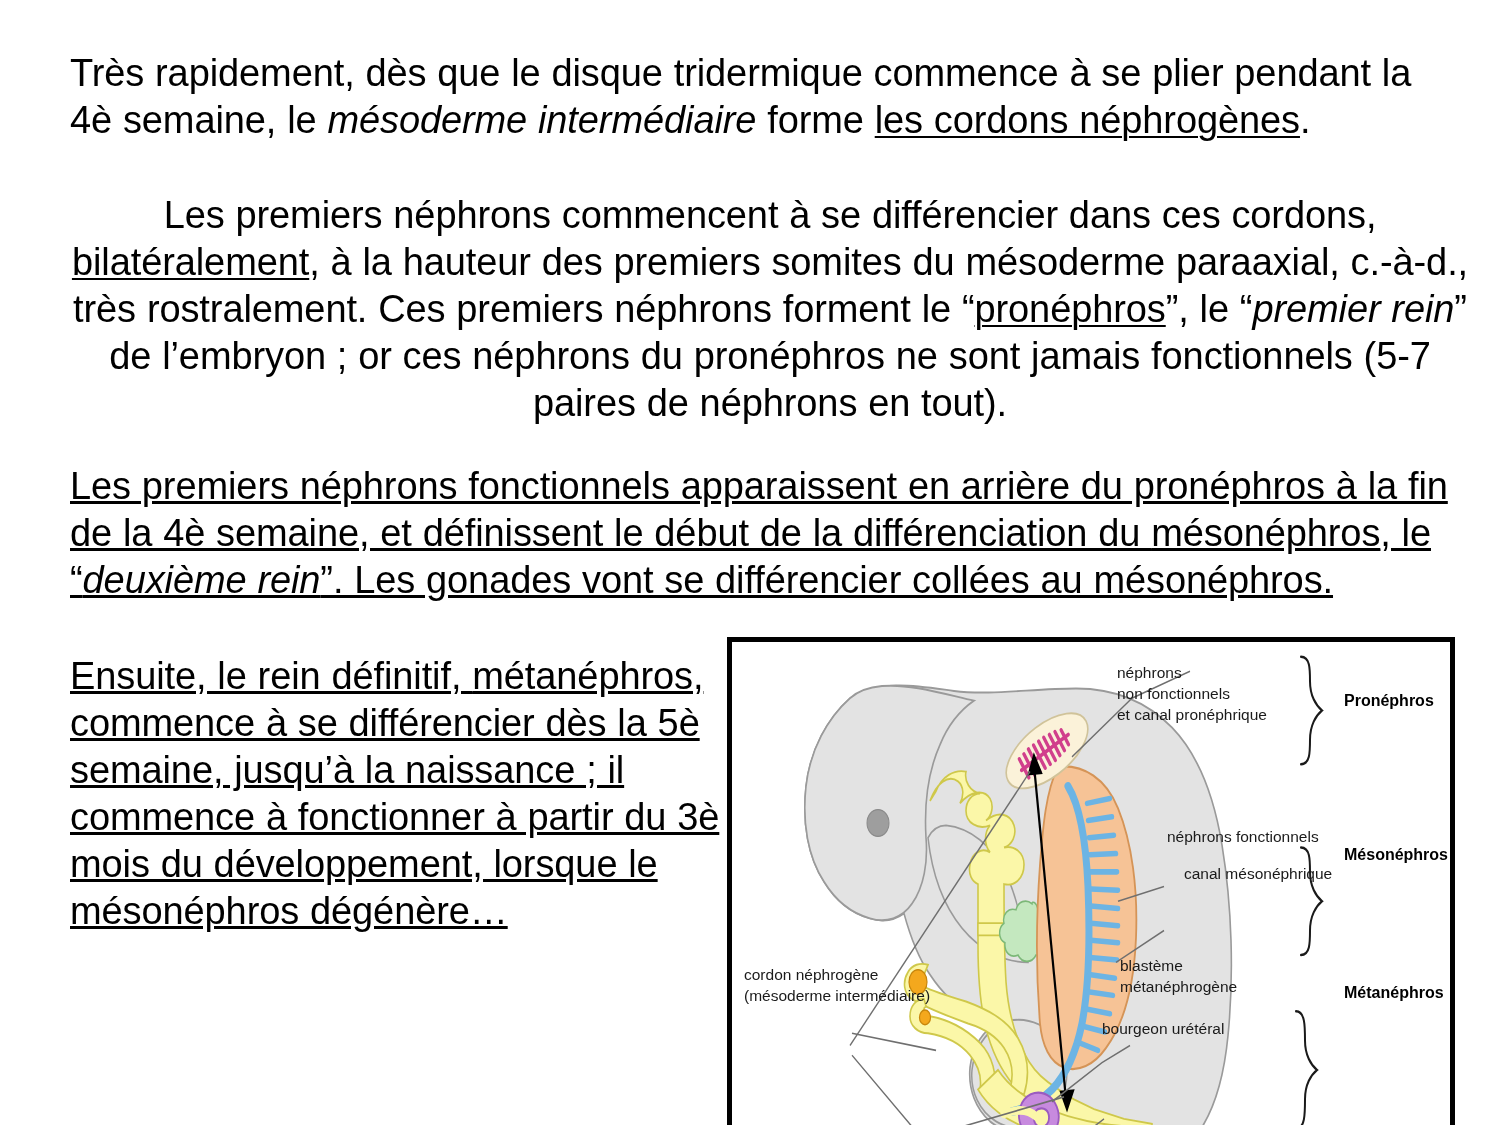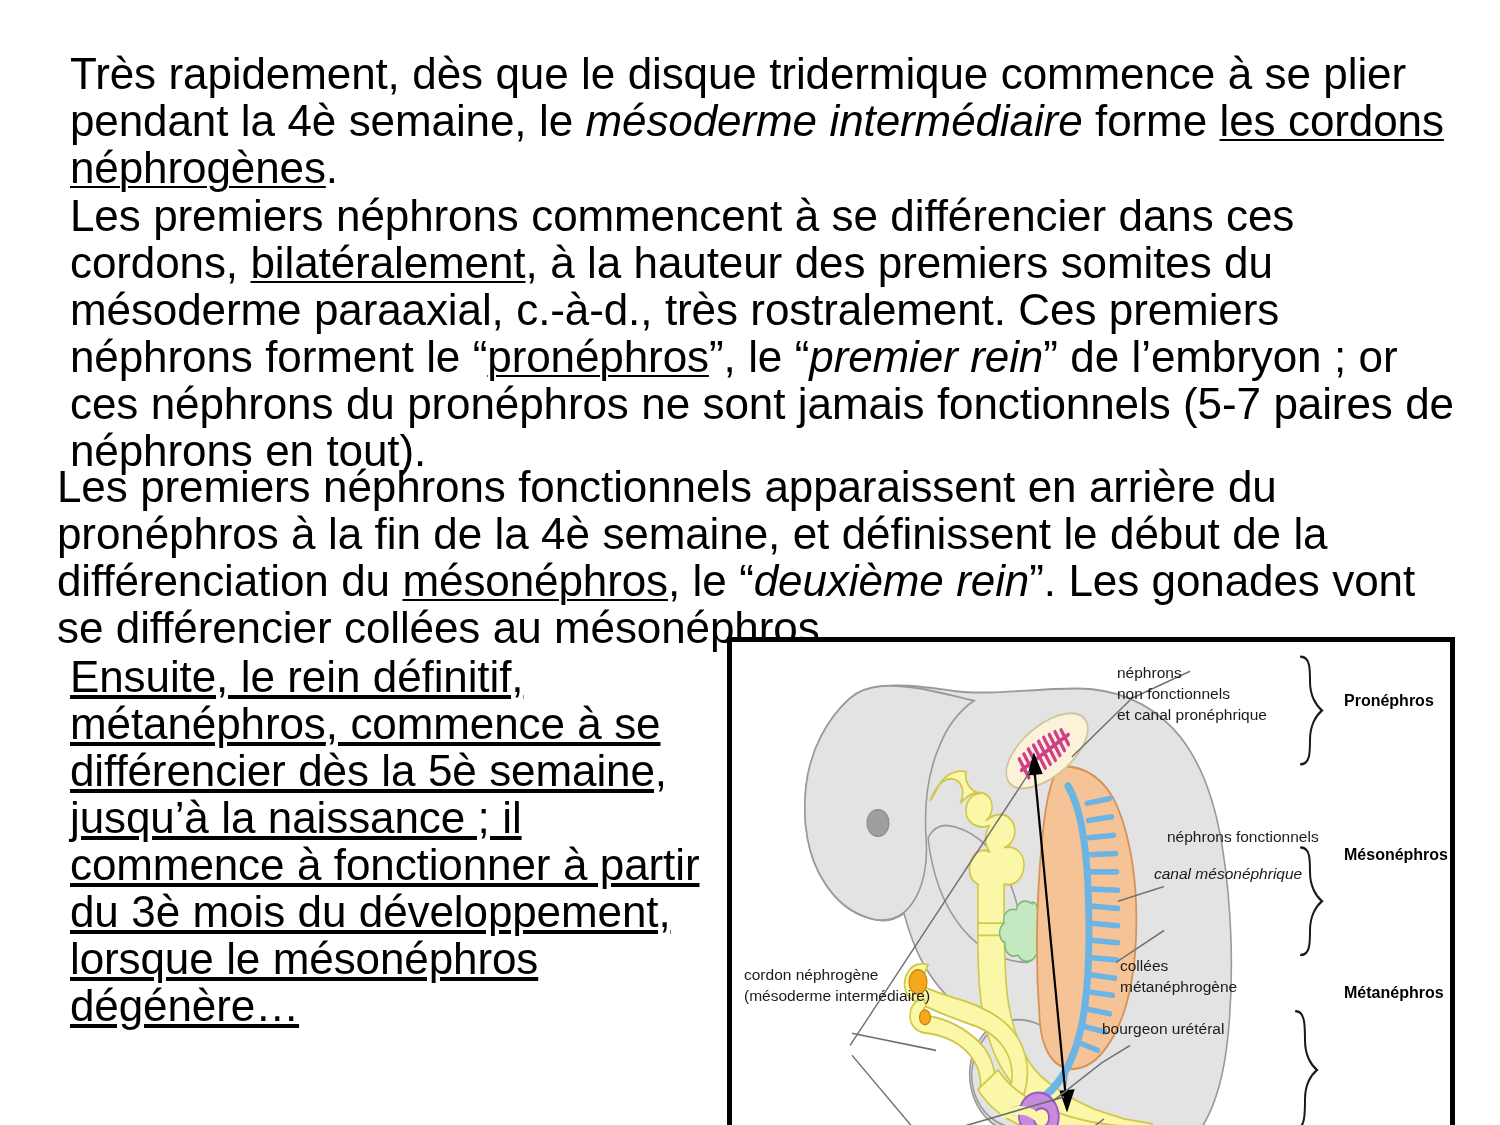--- a/index.html
+++ b/index.html
@@ -16,34 +16,34 @@
     overflow: hidden;
   }
   #slide {
     position: absolute;
     inset: 0;
     width: 1500px;
     height: 1125px;
   }
   .para {
     position: absolute;
-    font-size: 44px;
+    font-size: 38px;
     line-height: 47px;
     color: #000000;
     letter-spacing: -0.1px;
     word-spacing: 0.4px;
     text-align: left;
   }
   .it { font-style: italic; }
   .ul { text-decoration: underline; text-underline-offset: 3px; text-decoration-thickness: 1.6px; }
 
   
   #p1 { left: 70px; top: 50px;  width: 1390px; }
-  #p2 { left: 70px; top: 192px; width: 1400px; }
-  #p3 { left: 57px; top: 463px; width: 1395px; }
+  #p2 { left: 70px; top: 192px; width: 1400px; text-align: center; }
+  #p3 { left: 70px; top: 463px; width: 1395px; text-decoration: underline; }
   #p4 { left: 70px; top: 653px; width: 650px; text-decoration: underline; }
 
   
   #figure {
     position: absolute;
     left: 727px;
     top: 637px;
     width: 728px;
     height: 537px;
     background: #ffffff;
@@ -63,21 +63,21 @@
     font-size: 15.5px;
     line-height: 21px;
     color: #1a1a1a;
     white-space: pre;
   }
   .fig-label.bold { font-weight: bold; font-size: 16px; color: #000; }
 
   #lbl-pro-detail { left: 385px; top: 20px; }
   #lbl-pro-title  { left: 612px; top: 48px; }
   #lbl-meso-neph  { left: 435px; top: 184px; text-align: center; }
-  #lbl-meso-canal { left: 422px; top: 221px; font-style: italic; }
+  #lbl-meso-canal { left: 452px; top: 221px; }
   #lbl-meso-title { left: 612px; top: 202px; }
   #lbl-blasteme   { left: 388px; top: 313px; }
   #lbl-bourgeon   { left: 370px; top: 376px; }
   #lbl-meta-title { left: 612px; top: 340px; }
   #lbl-cordon     { left: 12px;  top: 322px; }
 </style>
 </head>
 <body>
 
 <div id="slide">
@@ -336,21 +336,21 @@
     <div class="fig-label" id="lbl-pro-detail"><span>néphrons</span><br><span>non fonctionnels</span><br><span>et canal pronéphrique</span></div>
 
     <div class="fig-label bold" id="lbl-pro-title">Pronéphros</div>
 
     <div class="fig-label" id="lbl-meso-neph">néphrons fonctionnels</div>
 
     <div class="fig-label" id="lbl-meso-canal">canal mésonéphrique</div>
 
     <div class="fig-label bold" id="lbl-meso-title">Mésonéphros</div>
 
-    <div class="fig-label" id="lbl-blasteme"><span>collées</span><br><span>métanéphrogène</span></div>
+    <div class="fig-label" id="lbl-blasteme"><span>blastème</span><br><span>métanéphrogène</span></div>
 
     <div class="fig-label" id="lbl-bourgeon">bourgeon urétéral</div>
 
     <div class="fig-label bold" id="lbl-meta-title">Métanéphros</div>
 
     <div class="fig-label" id="lbl-cordon"><span>cordon néphrogène</span><br><span class="ital">(mésoderme intermédiaire)</span></div>
   </div>
 </div>
 
 </body></html>

